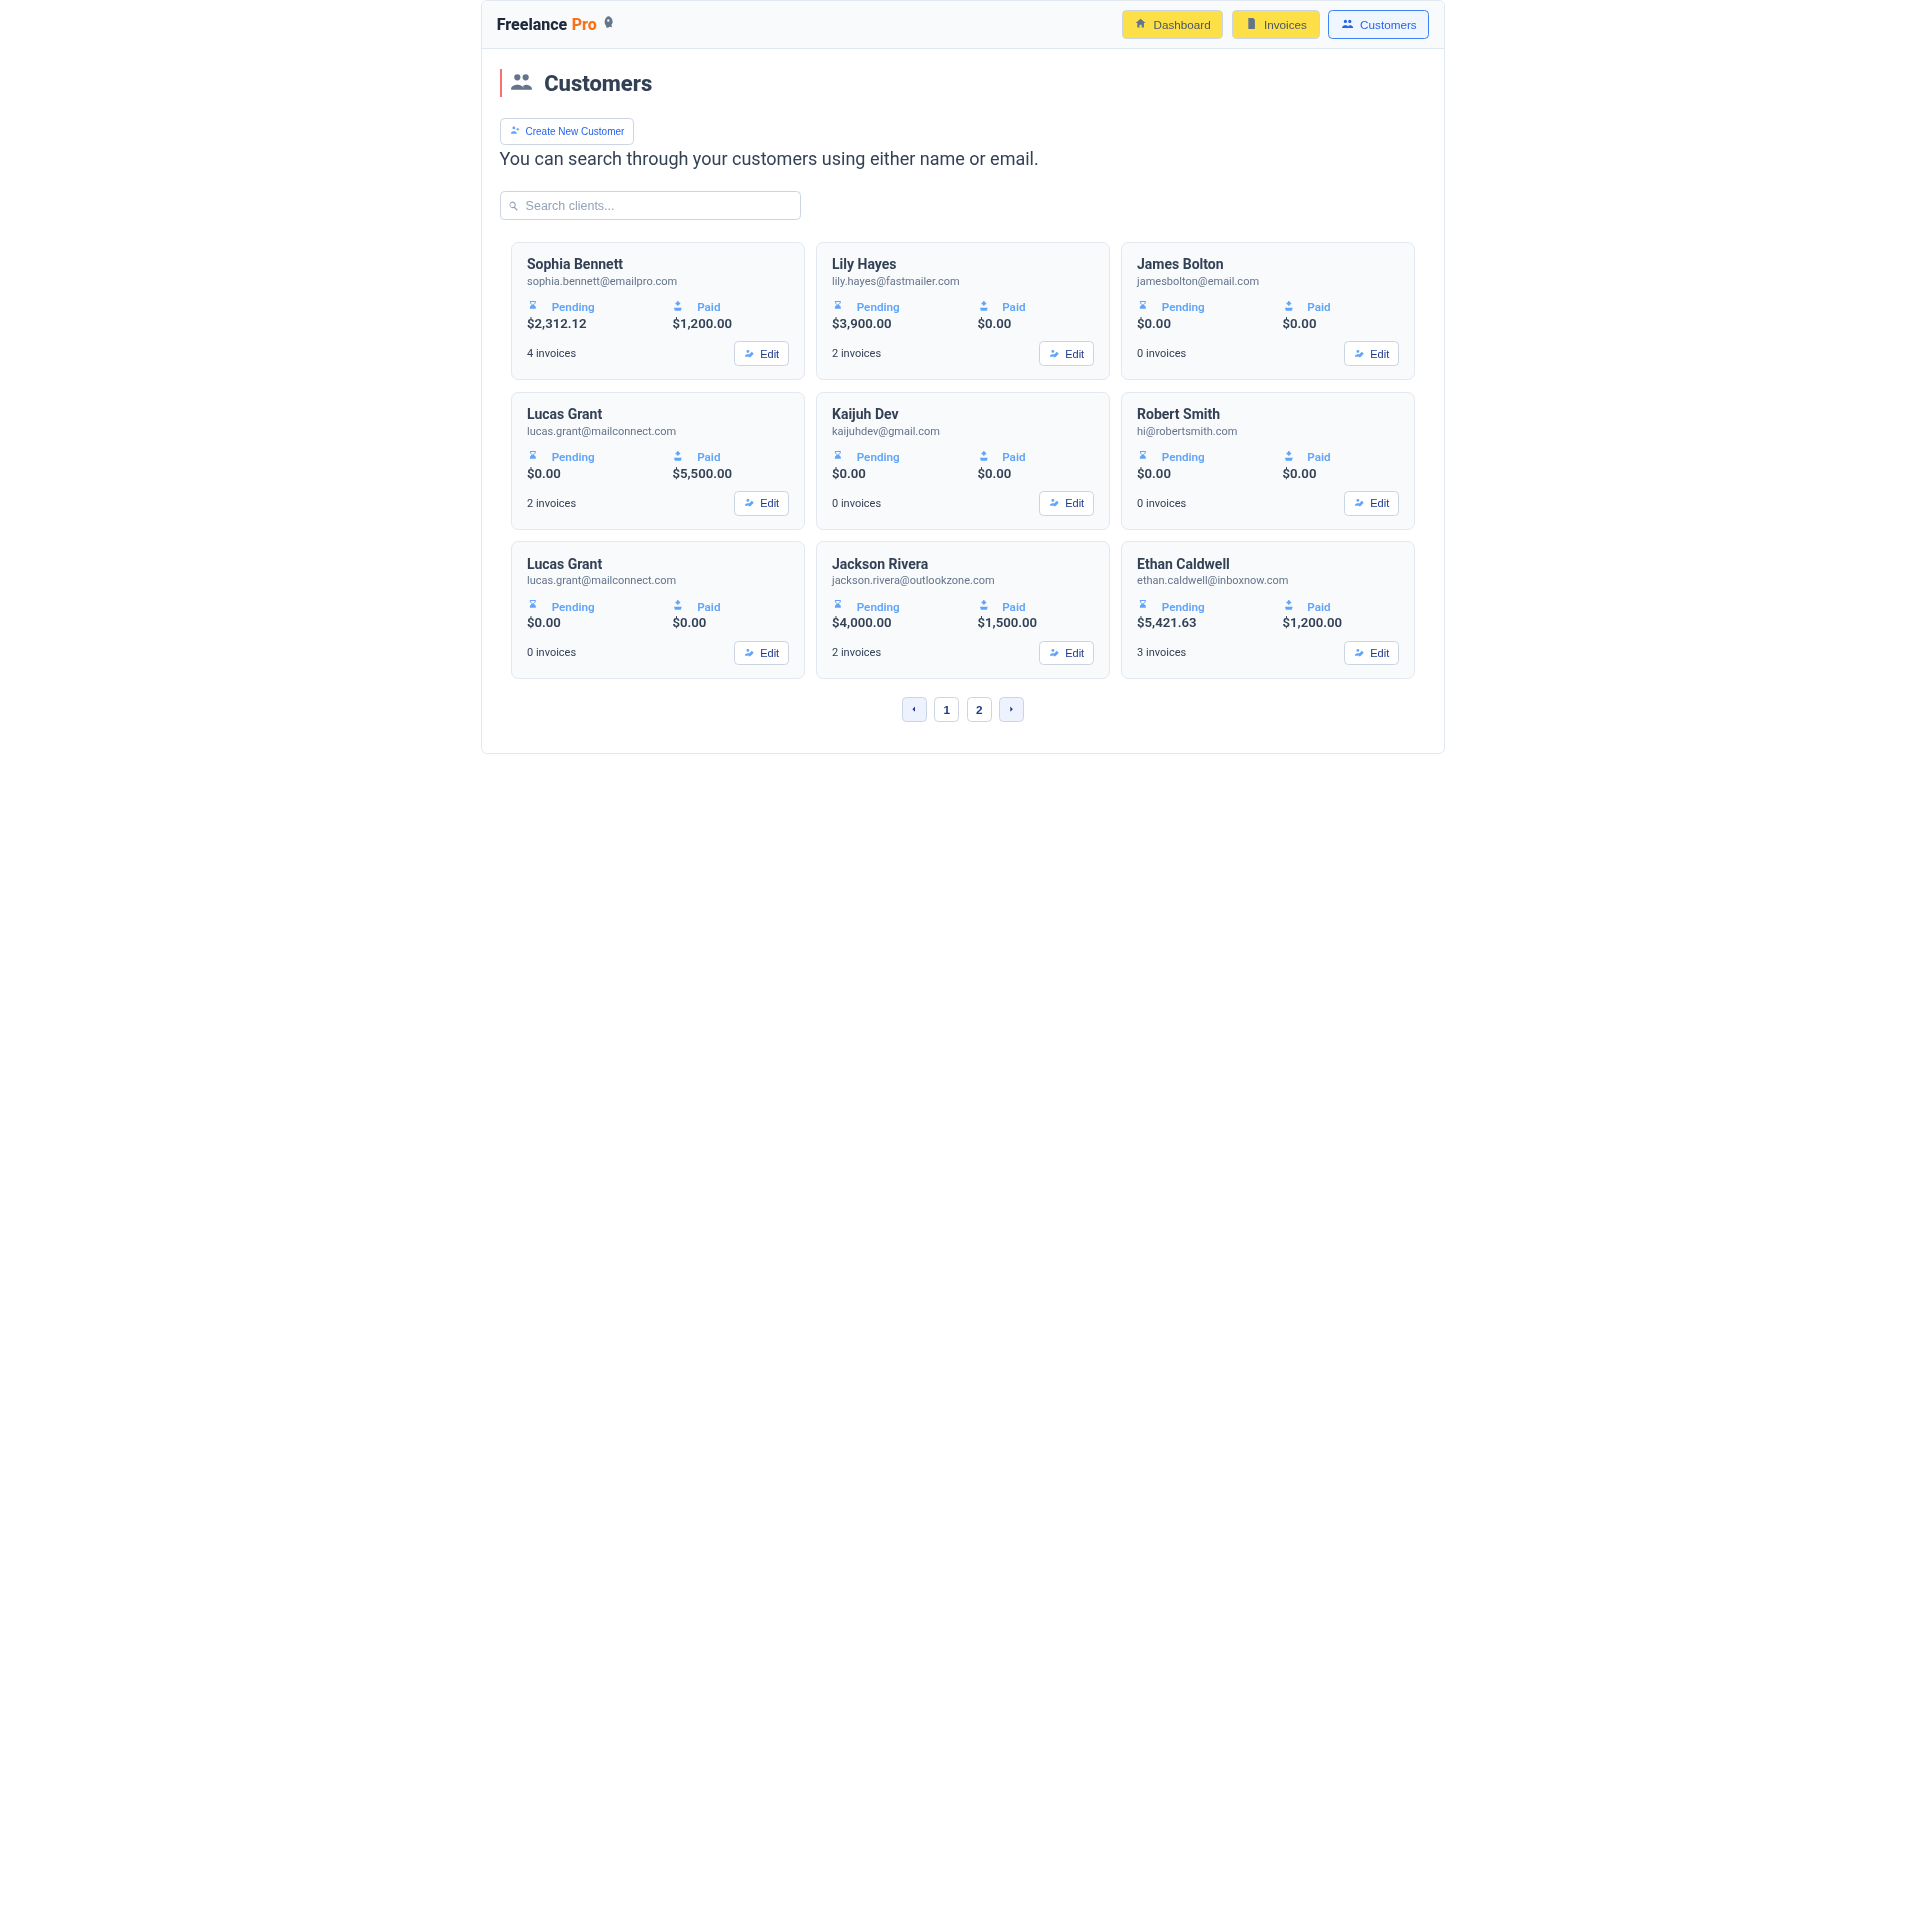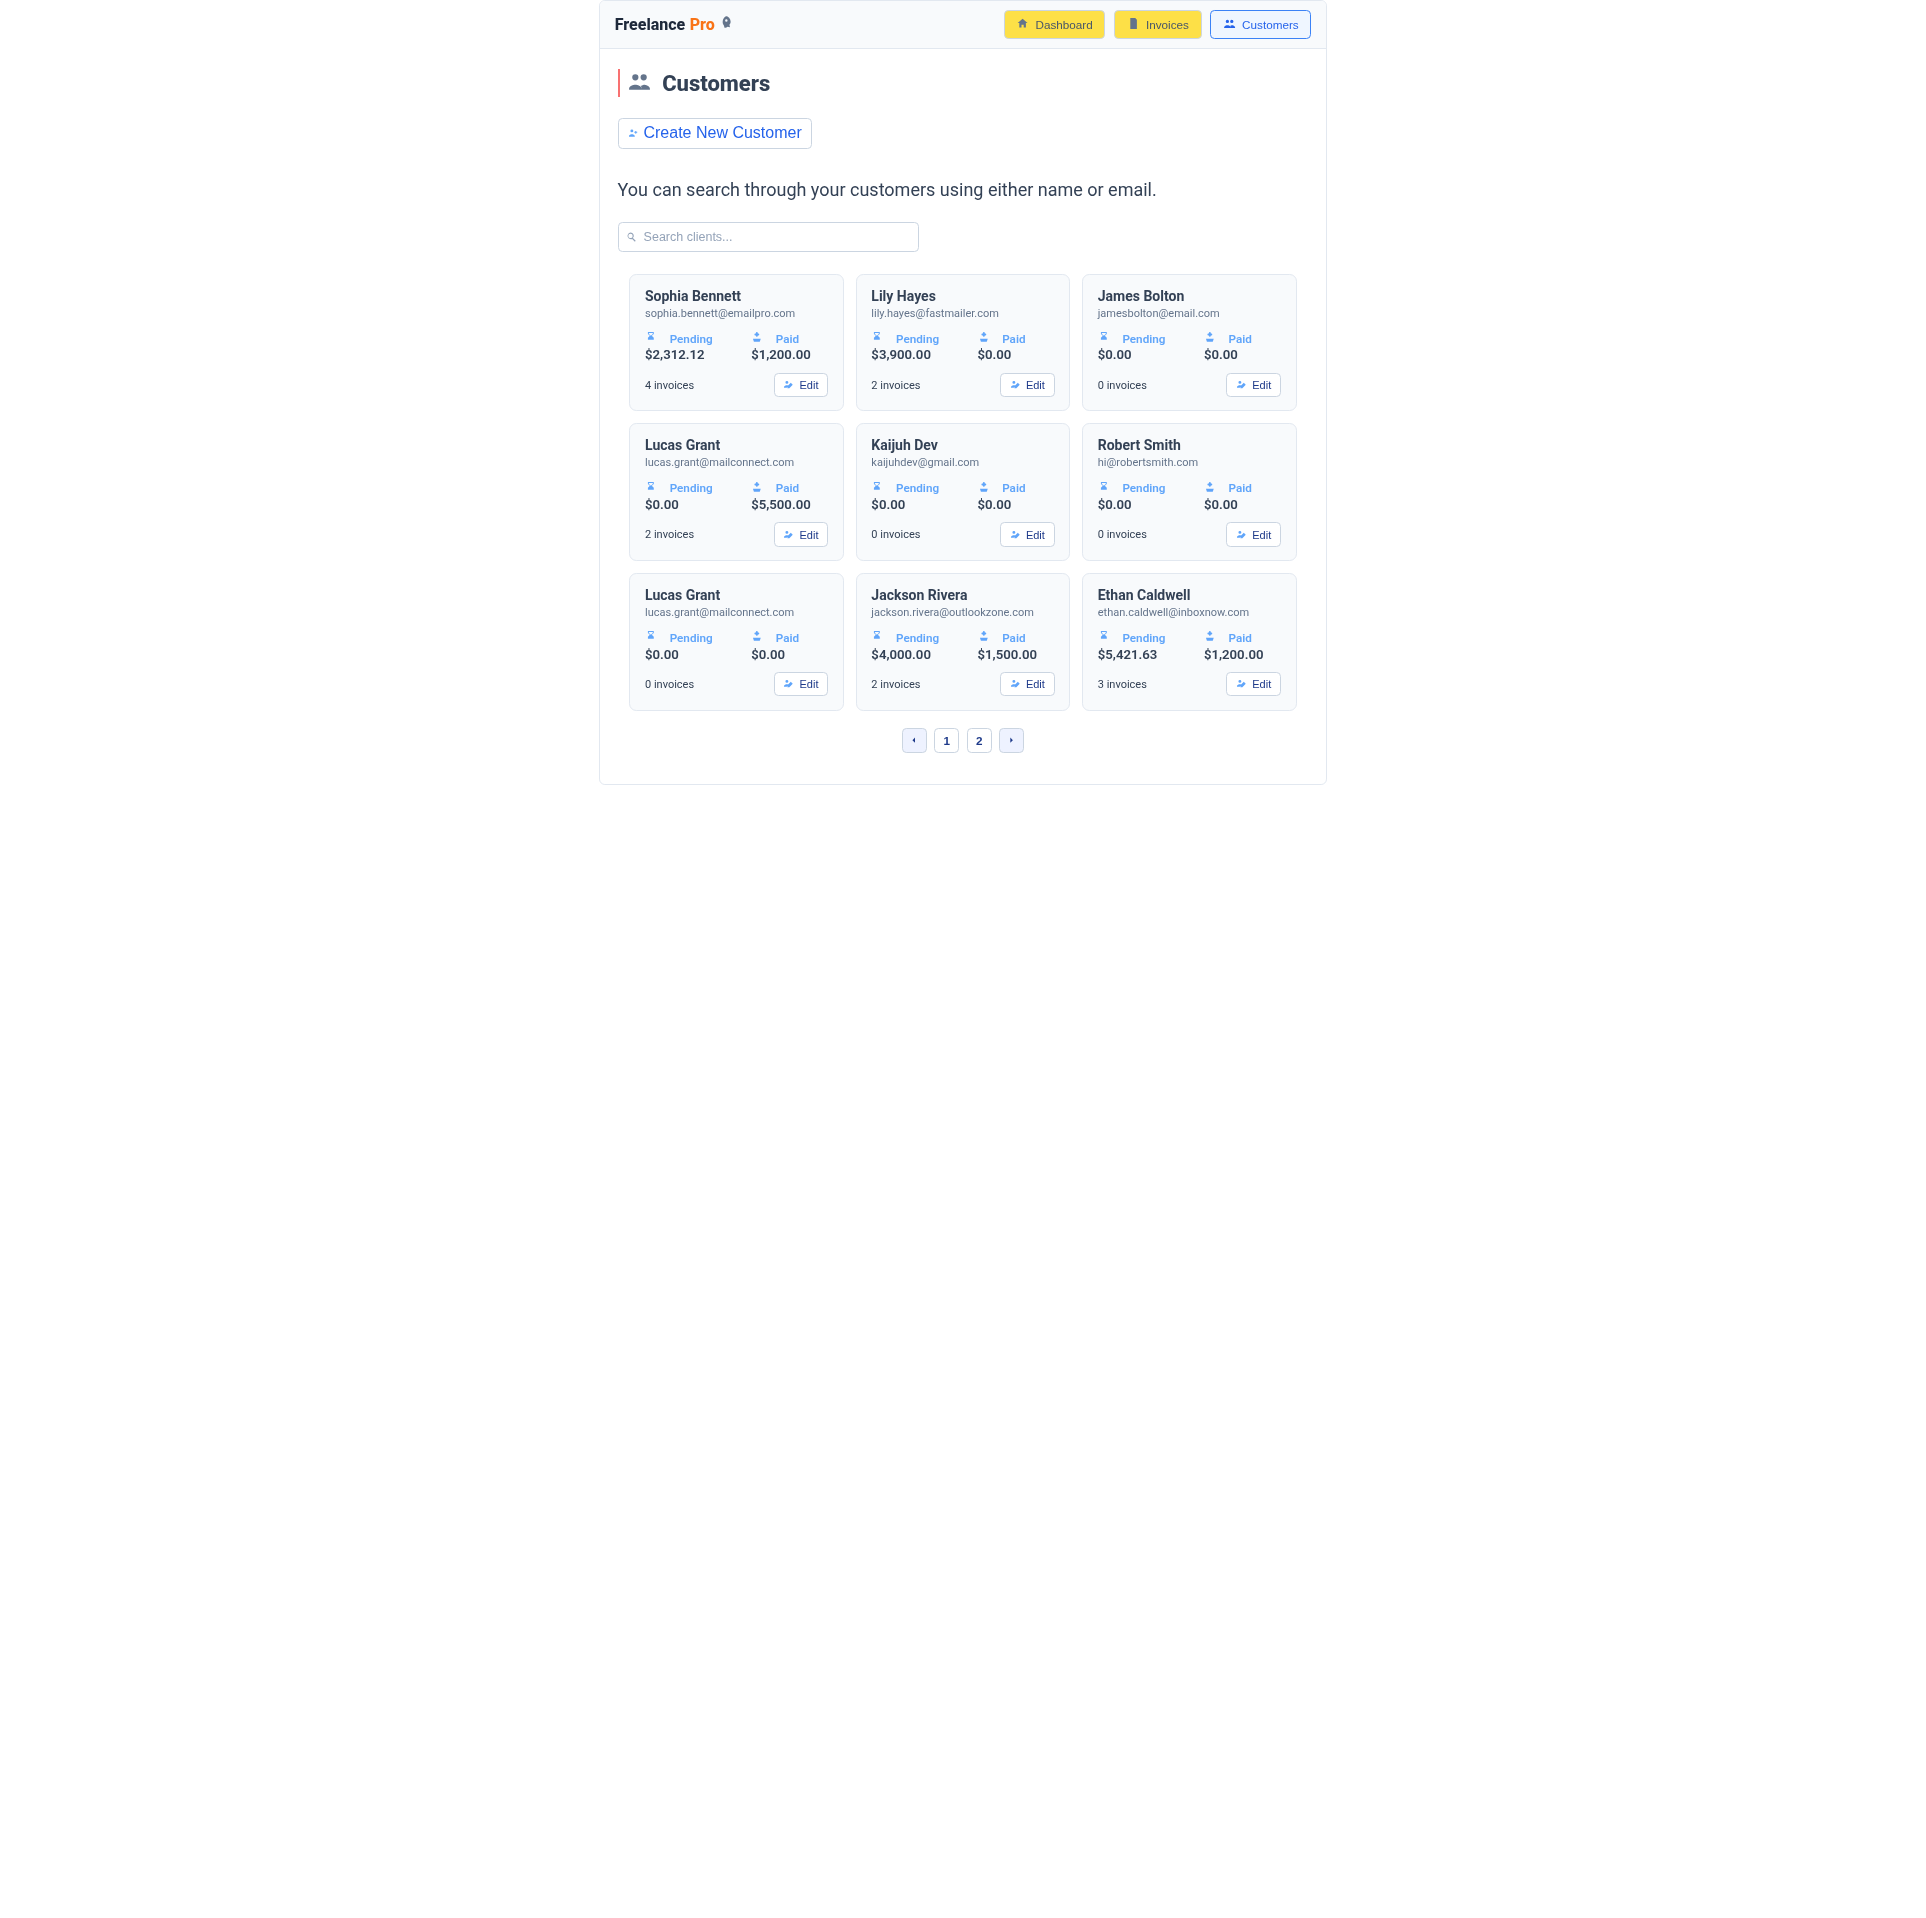--- a/index.html
+++ b/index.html
@@ -3,21 +3,21 @@
 <meta charset="utf-8">
 <style>
   * { box-sizing: border-box; margin: 0; padding: 0; }
   body {
     font-family: -apple-system, BlinkMacSystemFont, "Segoe UI", Roboto, "Helvetica Neue", Arial, sans-serif;
     background: #fff;
     color: #334155;
     font-size: 11.7px;
   }
   .app {
-    width: 728px;
+    width: 964px;
     margin: 0 auto;
     border: 0.7px solid #e2e8f0;
     border-radius: 5.9px;
     overflow: hidden;
     background: #fff;
   }
   
   .navbar {
     display: flex;
     align-items: center;
@@ -74,24 +74,24 @@
   }
   .create-btn {
     display: inline-flex;
     align-items: center;
     gap: 4.4px;
     padding: 5.9px 8.8px;
     border: 0.7px solid #cbd5e1;
     border-radius: 4.4px;
     background: #fff;
     color: #2563eb;
-    font-size: 16px;
+    font-size: 10px;
     font-weight: 500;
     cursor: pointer;
-    margin-bottom: 30px;
+    margin-bottom: 3px;
     justify-content: flex-end;
   }
   .create-btn svg { width: 11.7px; height: 11.7px; }
   .help-text {
     color: #334155;
     font-size: 18px;
     margin-bottom: 22px;
   }
   .search-wrap {
     position: relative;

